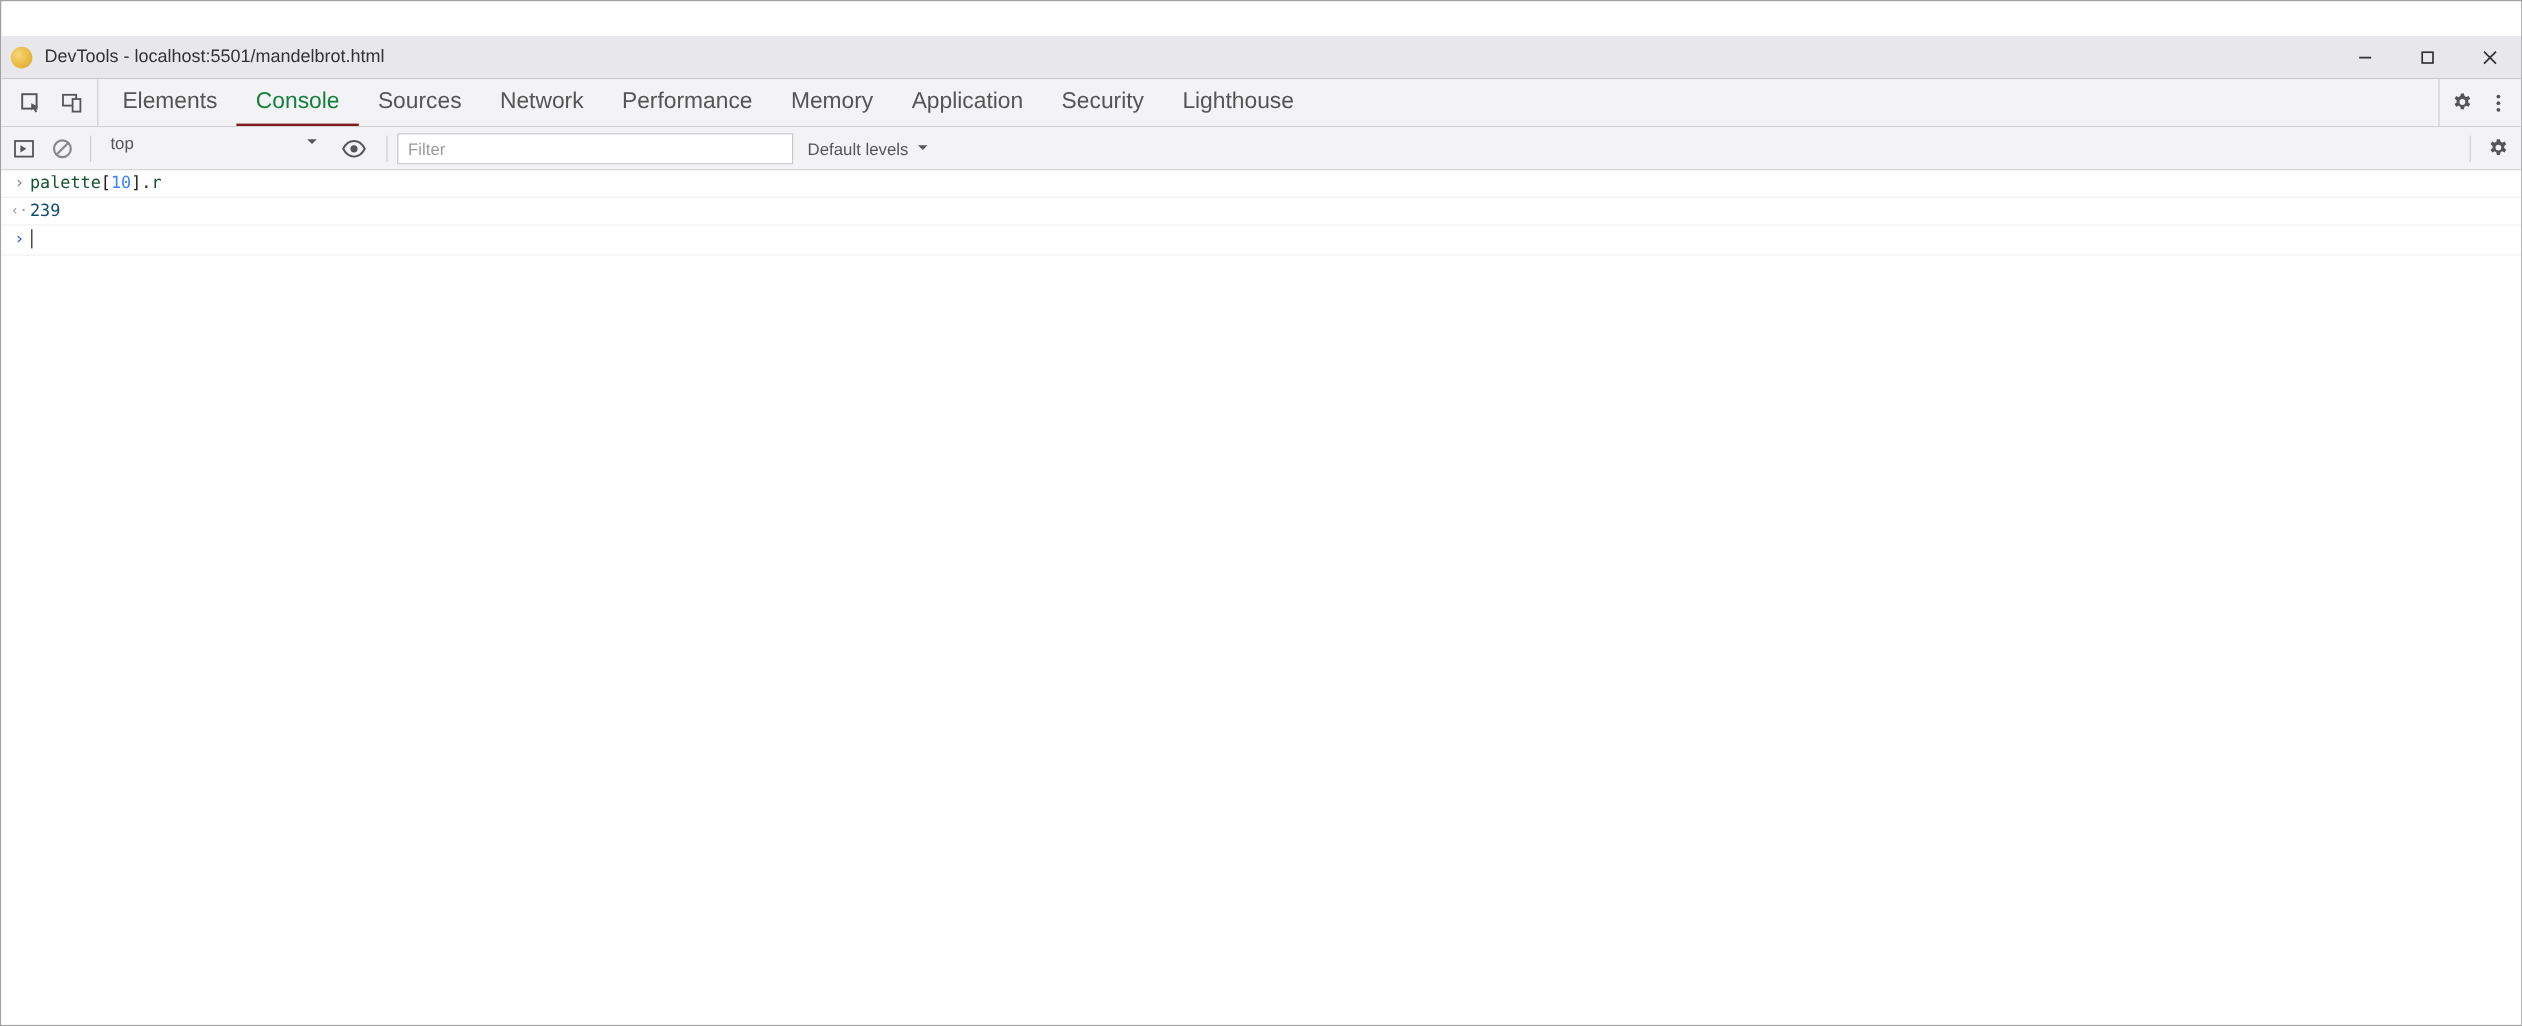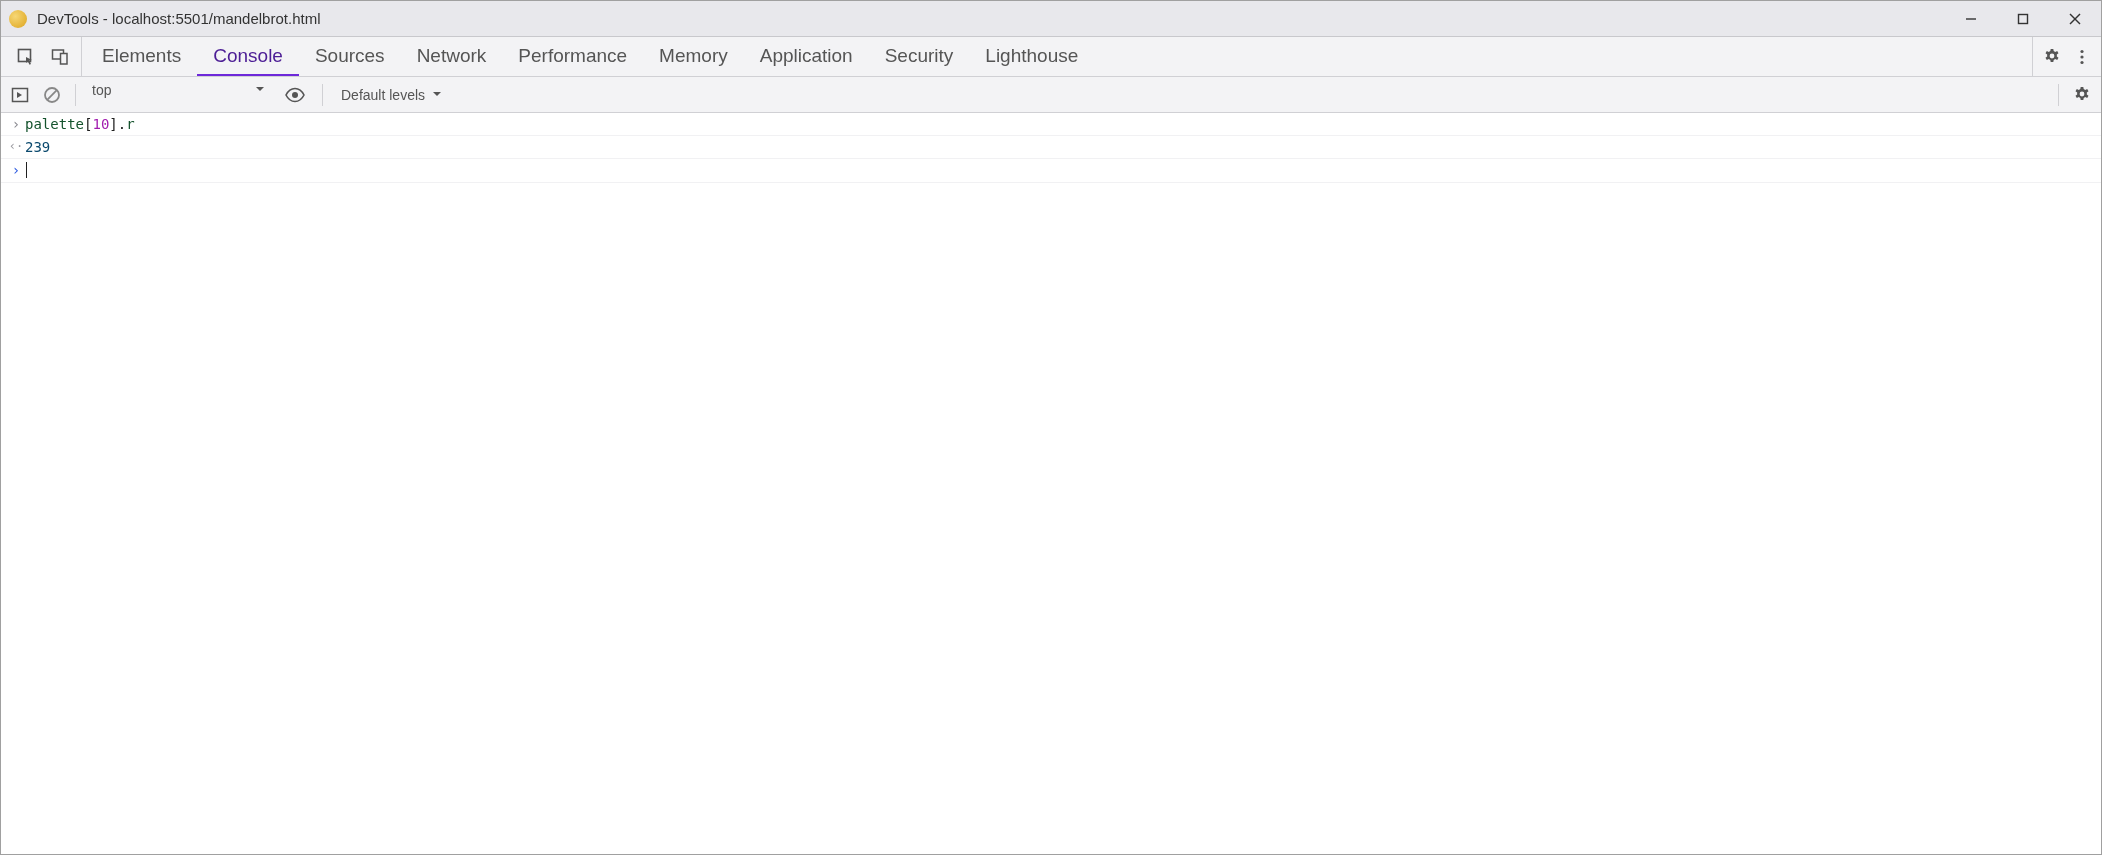--- a/index.html
+++ b/index.html
@@ -3,21 +3,21 @@
 <meta charset="utf-8">
 <style>
   * { box-sizing: border-box; margin: 0; padding: 0; }
   html, body { width: 100%; height: 100%; font-family: "Segoe UI", Arial, sans-serif; background: #fff; }
   body { display: flex; flex-direction: column; border: 1px solid #a0a0a0; }
 
   
   .titlebar {
     display: flex; align-items: center; height: 36px;
     background: #e8e8ec; border-bottom: 1px solid #c8c8cc;
-    padding: 0 0 0 8px; user-select: none;
+    padding: 0 0 0 8px; user-select: none; margin-top: 29px;
   }
   .titlebar .favicon {
     width: 18px; height: 18px; border-radius: 9px;
     background: radial-gradient(circle at 35% 35%, #f6d776 0%, #e7b83f 60%, #d9a426 100%);
     margin-right: 10px;
   }
   .titlebar .title { font-size: 15px; color: #333; flex: 0 0 auto; }
   .titlebar .spacer { flex: 1 1 auto; }
   .titlebar .win-btn {
     width: 52px; height: 36px; display: flex; align-items: center; justify-content: center;
@@ -37,21 +37,21 @@
   }
   .tool-btn {
     width: 30px; height: 30px; display: flex; align-items: center; justify-content: center;
     color: #555; border-radius: 2px;
   }
   .tabs { display: flex; align-items: stretch; flex: 1 1 auto; }
   .tab {
     display: flex; align-items: center; padding: 0 16px;
     font-size: 19px; color: #555; cursor: default; border-bottom: 2px solid transparent;
   }
-  .tab.active { color: #4c1d95; border-bottom: 2px solid #6d28d9; }
+  .tab.active { color: #15803d; border-bottom: 2px solid #7f1d1d; }
   .tabsbar .right-tools { display: flex; align-items: center; padding: 0 4px; border-left: 1px solid #d0d0d4; }
   .gear, .kebab { color: #555; }
 
   
   .console-toolbar {
     display: flex; align-items: center; height: 36px;
     background: #f3f3f5; border-bottom: 1px solid #d0d0d4;
     padding: 0 4px; gap: 2px;
   }
   .ct-sep { width: 1px; height: 22px; background: #d0d0d4; margin: 0 6px; }
@@ -84,21 +84,21 @@
     display: flex; align-items: flex-start; padding: 3px 6px;
     border-bottom: 1px solid #f1f1f3;
   }
   .line .gutter {
     width: 18px; flex: 0 0 18px; display: flex; justify-content: center;
     color: #8a8a90; font-weight: normal; user-select: none;
   }
   .line .content { white-space: pre; }
   .tok-ident { color: #14532d; }
   .tok-punct { color: #202020; }
-  .tok-num { color: #a21caf; }
+  .tok-num { color: #3b82f6; }
   .result .content { color: #0c4a6e; }
   .prompt-chevron { color: #2e5be0; }
   .return-chevron { color: #9a9aa0; font-size: 12px; }
   .cursor {
     display: inline-block; width: 1px; height: 16px; background: #202020;
     vertical-align: -2px; margin-left: 1px;
   }
 
   svg { pointer-events: none; }
 </style>
@@ -209,20 +209,21 @@
         </svg>
     </span>
   </div>
   <div class="tool-btn eye-btn">
     <svg width="22" height="22" viewBox="0 0 22 22">
       <path d="M2 11 C4.5 6 8 4.5 11 4.5 C14 4.5 17.5 6 20 11 C17.5 16 14 17.5 11 17.5 C8 17.5 4.5 16 2 11 Z" fill="none" stroke="#555" stroke-width="1.6"></path>
       <circle cx="11" cy="11" r="3" fill="#555"></circle>
     </svg>
   </div>
   <div class="ct-sep"></div>
+  <input class="filter-input" type="text" placeholder="Filter" style="">
   <div class="levels">
     <span>Default levels</span>
     <span>
       <svg width="12" height="12" viewBox="0 0 12 12">
           <path d="M2 4 L6 8 L10 4 Z" fill="#555"></path>
         </svg>
     </span>
   </div>
   <div class="ct-spacer"></div>
   <div class="ct-sep"></div>

